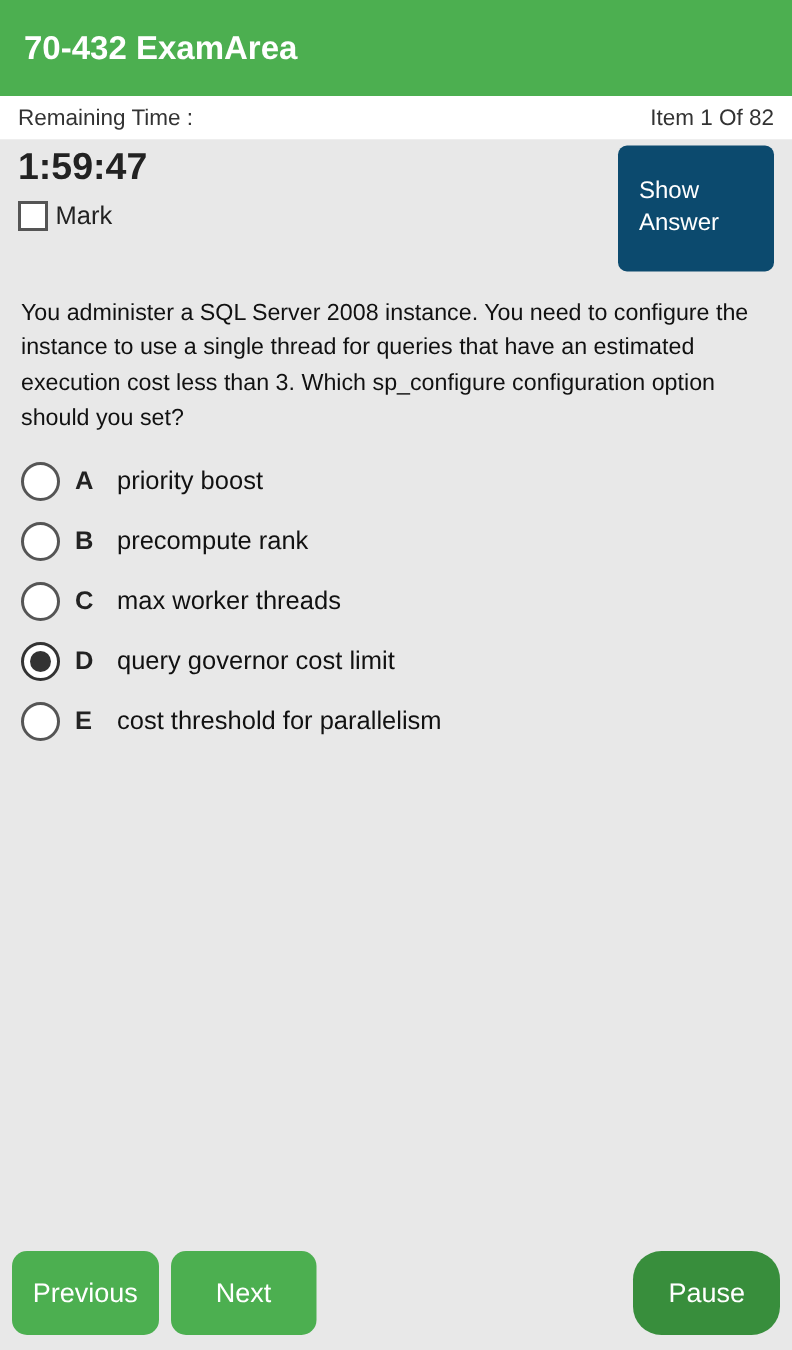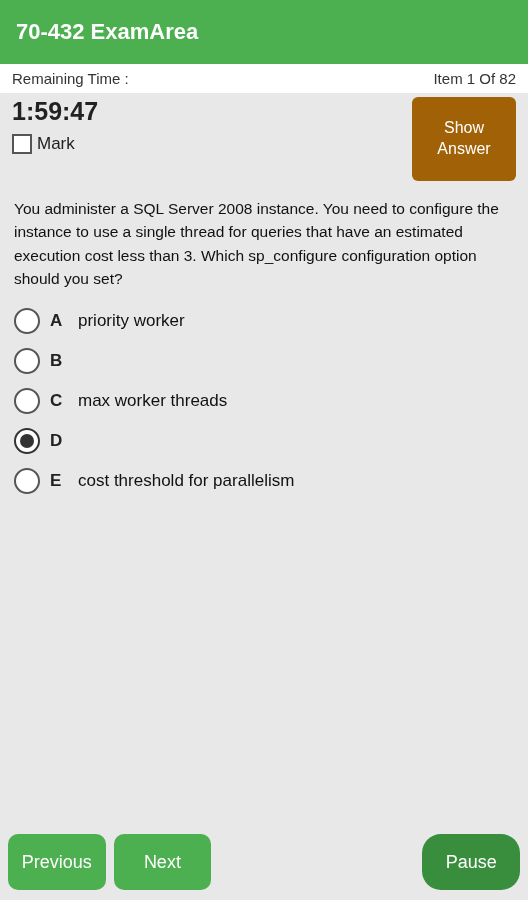--- a/index.html
+++ b/index.html
@@ -72,30 +72,30 @@
       height: 20px;
       border: 2px solid #555;
       background: white;
       flex-shrink: 0;
     }
     #mark-label {
       font-size: 17px;
       color: #222;
     }
     #show-answer-btn {
-      background: #a16207;
+      background: #0c4a6e;
       color: white;
       border: none;
       border-radius: 6px;
       padding: 10px 14px;
       font-size: 16px;
       cursor: pointer;
       width: 104px;
       height: 84px;
-      text-align: center;
+      text-align: left;
       line-height: 1.3;
     }
 
     
     #question-area {
       background: #e8e8e8;
       padding: 8px 28px 12px 14px;
       flex: 1;
     }
     #question-text {
@@ -201,36 +201,38 @@
   </div>
   <button id="show-answer-btn">Show Answer</button>
 </div>
 
 <div id="question-area">
   <p id="question-text">You administer a SQL Server 2008 instance. You need to configure the instance to use a single thread for queries that have an estimated execution cost less than 3. Which sp_configure configuration option should you set?</p>
   <div id="options-list">
       <div class="option-row">
         <div class="radio-btn"></div>
         <span class="option-letter">A</span>
-        <span class="option-text">priority worker</span>
+        <span class="option-text">priority boost</span>
       </div>
       <div class="option-row">
         <div class="radio-btn"></div>
         <span class="option-letter">B</span>
+        <span class="option-text">precompute rank</span>
       </div>
       <div class="option-row">
         <div class="radio-btn"></div>
         <span class="option-letter">C</span>
         <span class="option-text">max worker threads</span>
       </div>
       <div class="option-row">
         <div class="radio-btn selected">
           <div class="radio-inner"></div>
         </div>
         <span class="option-letter">D</span>
+        <span class="option-text">query governor cost limit</span>
       </div>
       <div class="option-row">
         <div class="radio-btn"></div>
         <span class="option-letter">E</span>
         <span class="option-text">cost threshold for parallelism</span>
       </div>
     </div>
 </div>
 
 <div id="spacer"></div>

